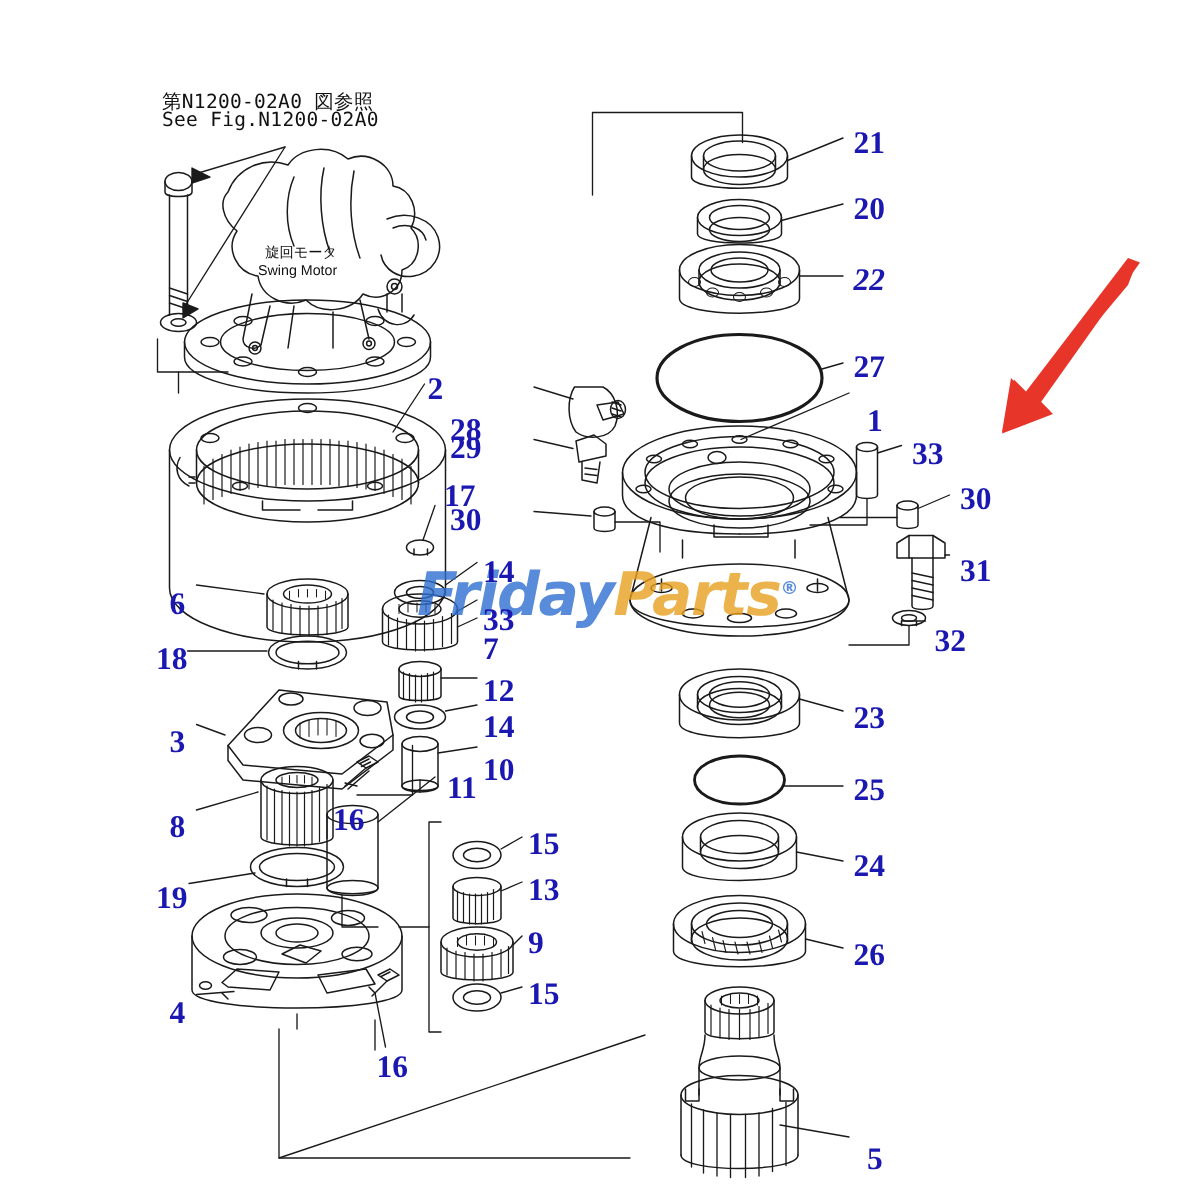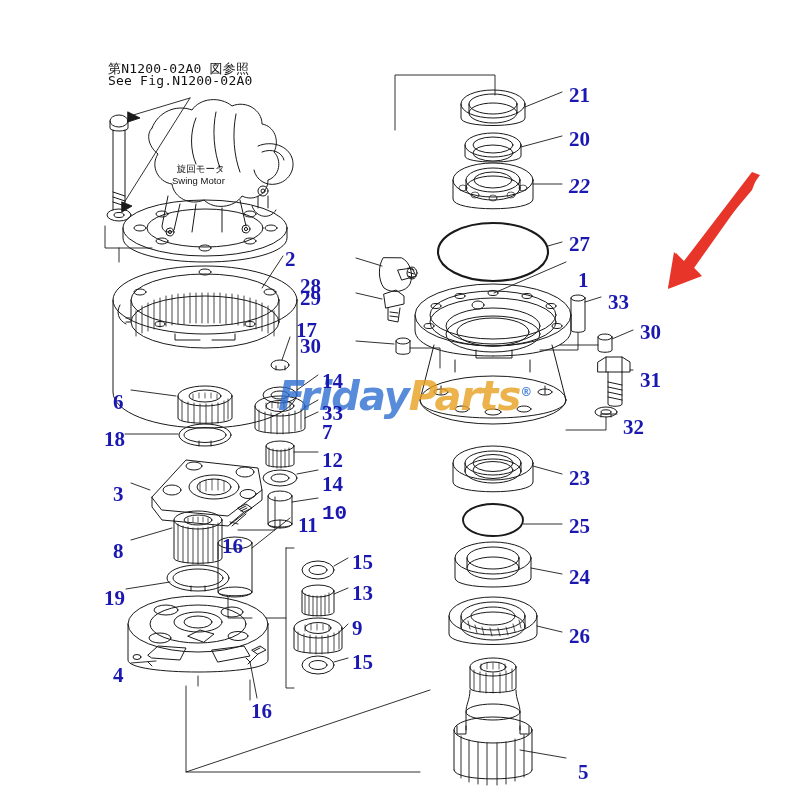--- a/index.html
+++ b/index.html
@@ -671,21 +671,21 @@
       <div class="callout" style="left: 285px; top: 249px;">2</div>
       <div class="callout" style="left: 300px; top: 252px; margin-top: 24px;">28</div>
       <div class="callout" style="left: 300px; top: 288px;">29</div>
       <div class="callout" style="left: 300px; top: 336px;">30</div>
       <div class="callout" style="left: 296px; top: 320px;">17</div>
       <div class="callout" style="left: 322px; top: 371px;">14</div>
       <div class="callout" style="left: 322px; top: 403px;">33</div>
       <div class="callout" style="left: 322px; top: 422px;">7</div>
       <div class="callout" style="left: 322px; top: 450px;">12</div>
       <div class="callout" style="left: 322px; top: 474px;">14</div>
-      <div class="callout" style="left: 322px; top: 503px; font-family: Liberation Mono, monospace;">10</div>
+      <div class="callout" style="left: 322px; top: 503px;">10</div>
       <div class="callout" style="left: 113px; top: 392px;">6</div>
       <div class="callout" style="left: 104px; top: 429px;">18</div>
       <div class="callout" style="left: 113px; top: 484px;">3</div>
       <div class="callout" style="left: 113px; top: 541px;">8</div>
       <div class="callout" style="left: 222px; top: 536px;">16</div>
       <div class="callout" style="left: 104px; top: 588px;">19</div>
       <div class="callout" style="left: 113px; top: 665px;">4</div>
       <div class="callout" style="left: 251px; top: 701px;">16</div>
       <div class="callout" style="left: 298px; top: 515px; text-align: center;">11</div>
       <div class="callout" style="left: 352px; top: 552px;">15</div>

